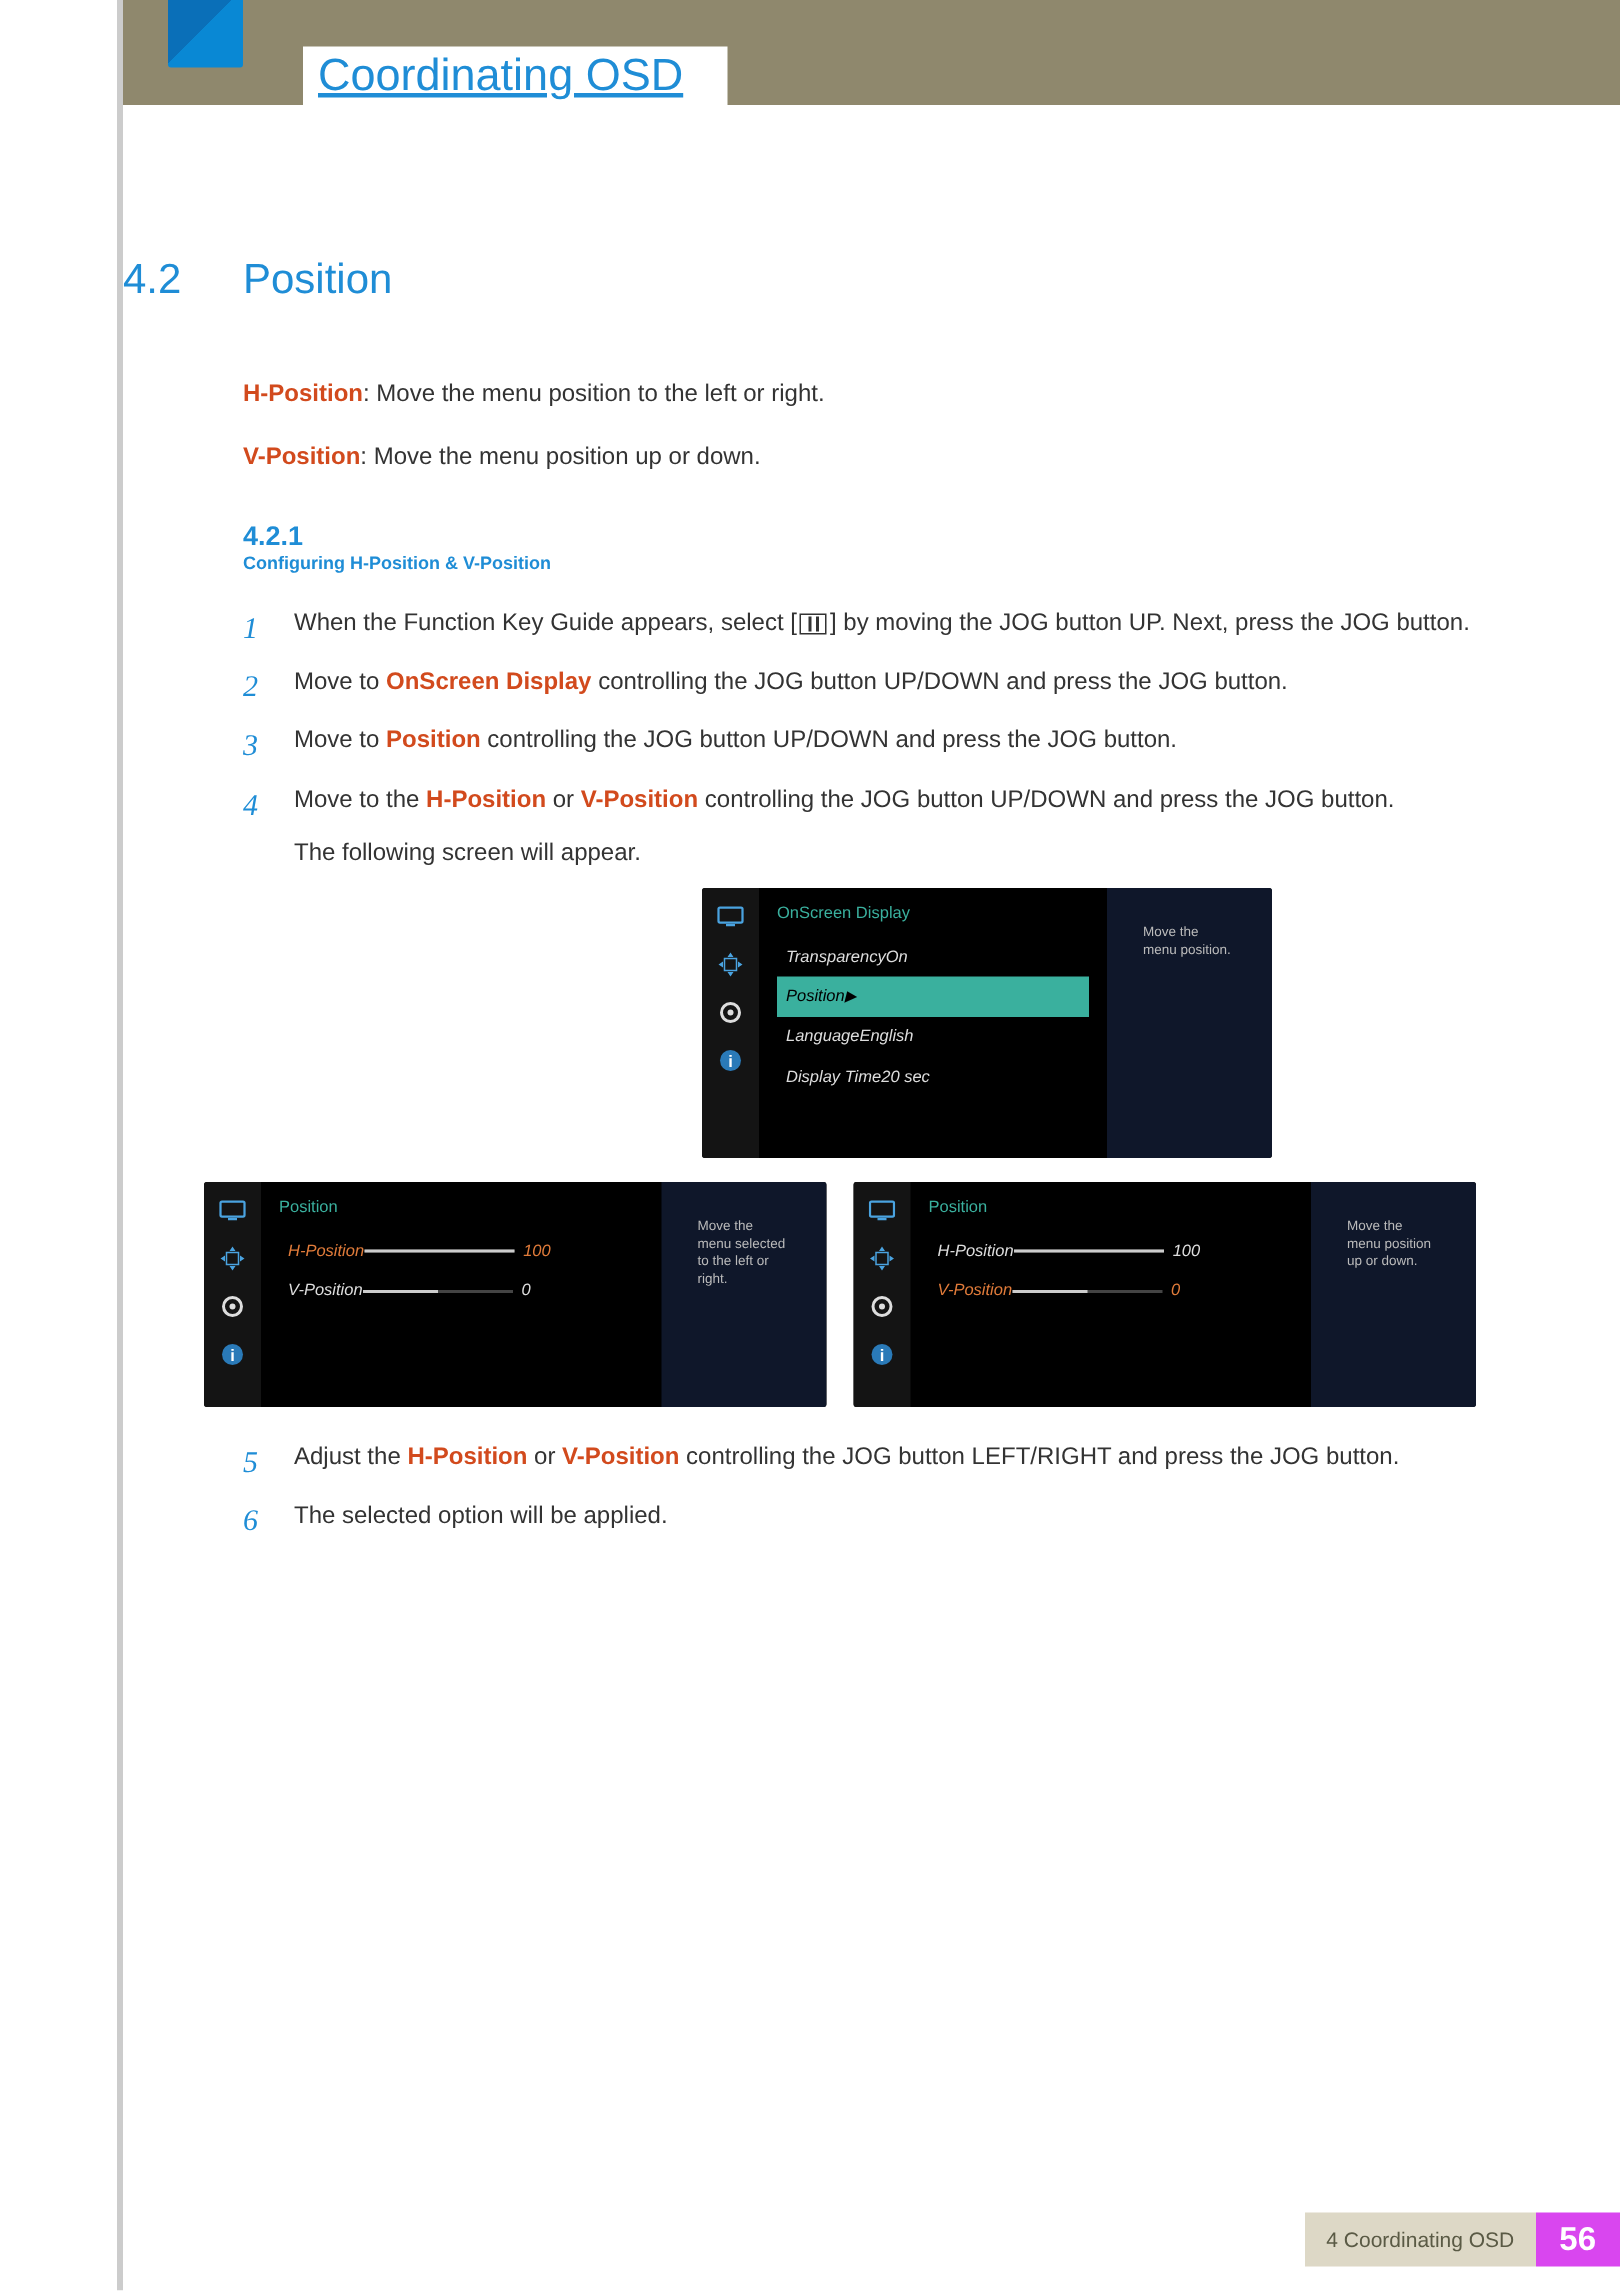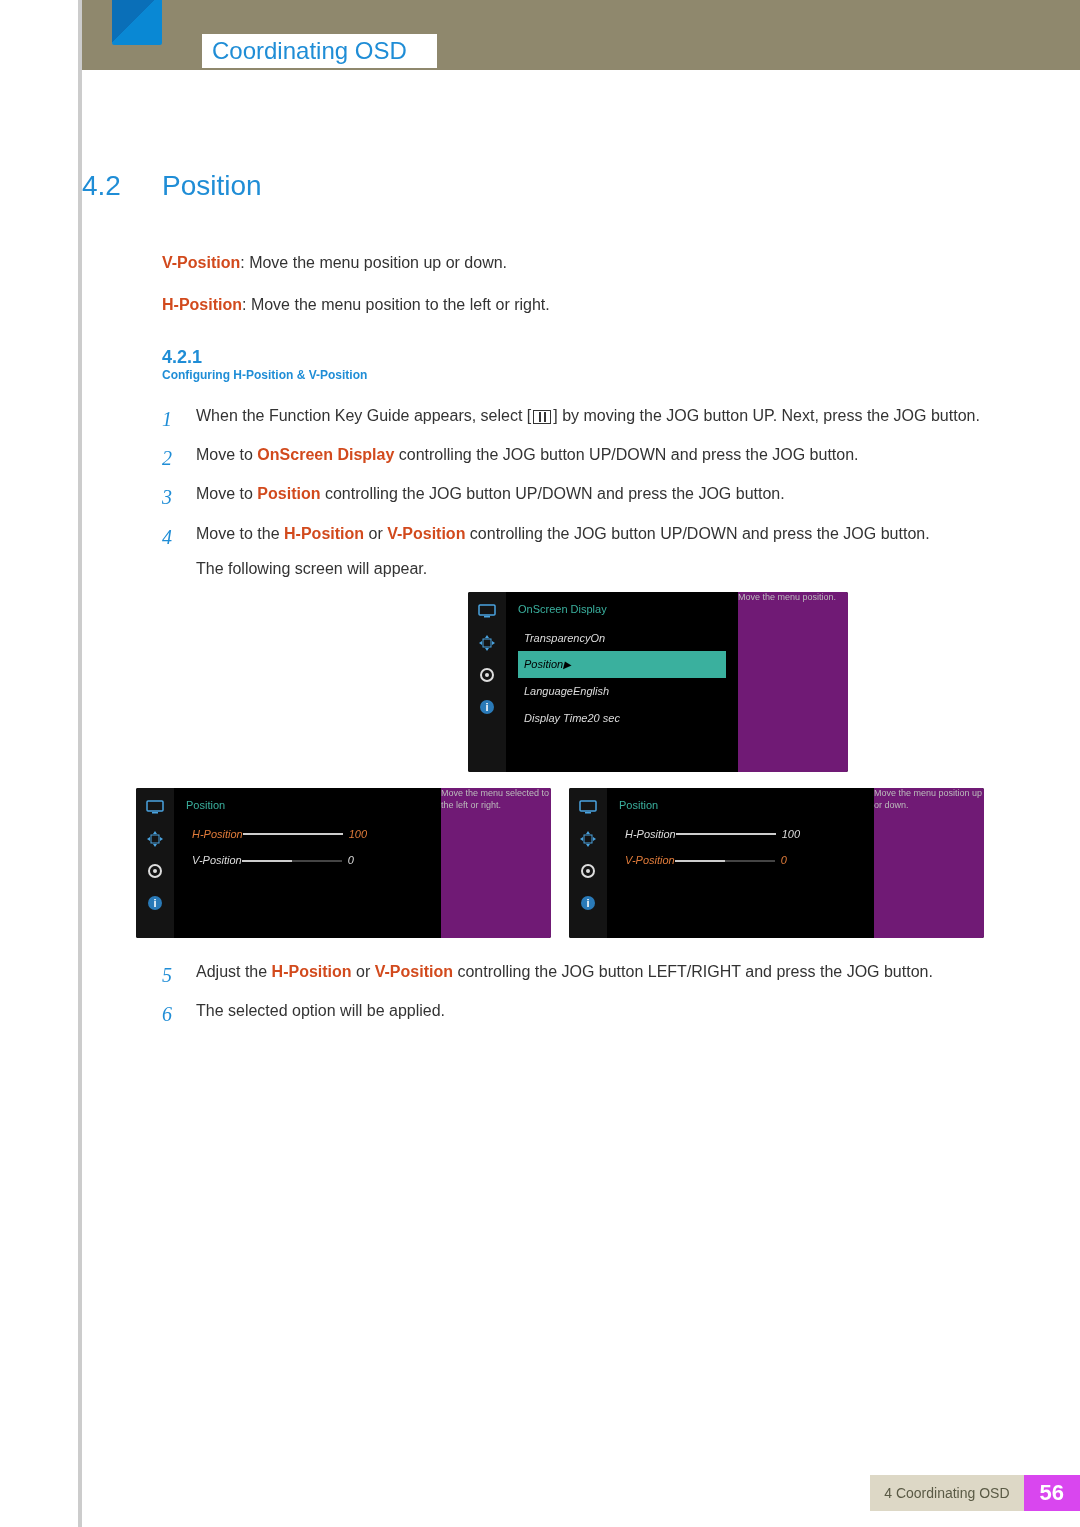--- a/index.html
+++ b/index.html
@@ -37,28 +37,29 @@
     position: absolute;
     left: 30px;
     top: -10px;
     width: 50px;
     height: 55px;
     background: linear-gradient(135deg,#0a6fb8 50%,#0988d4 50%);
     border-radius: 2px;
   }
   .banner-title {
     color: #1f8dd6;
-    font-size: 24px;
+    font-size: 30px;
     font-weight: 500;
     margin-left: 90px;
     background:#fff;
     padding:3px 30px 3px 10px;
     display:inline-block;
     position:relative;
     top:16px;
+    text-decoration:underline;
   }
   .header-white-strip{
     height:40px;
     background:#fff;
     margin-left:82px;
   }
   .content {
     margin-left: 82px;
     padding: 60px 60px 0 0;
   }
@@ -82,21 +83,21 @@
   .osd-icons{ width:38px; background:#141414; display:flex; flex-direction:column; align-items:center; padding:10px 0; gap:14px; }
   .osd-icon{ width:18px; height:18px; display:flex; align-items:center; justify-content:center; }
   .osd-main{ flex:1; padding:8px 12px; font-size:11px; color:#ddd; }
   .osd-title{ color:#3ab09e; font-size:11px; margin-bottom:6px; }
   .osd-row{ display:flex; align-items:center; padding:4px 6px; font-size:11px;font-style:italic; }
   .osd-row.hl{ background:#3ab09e; color:#000; }
   .osd-row.hl-orange{ color:#e07b3a; }
   .osd-slider{ display:flex; align-items:center; gap:6px; }
   .osd-slider .bar{ width:100px; height:2px; background:#444; position:relative; }
   .osd-slider .bar .fill{ position:absolute; left:0; top:0; bottom:0; background:#ccc; }
-  .osd-help{ width:110px; background:#701a75; padding:0; font-size:9px; color:#bbb; line-height:1.3; }
+  .osd-help{ width:110px; background:#0f172a; padding:24px; font-size:9px; color:#bbb; line-height:1.3; }
   .chev{ font-size:10px; }
   .screens-row2{ display:flex; gap:18px; margin-top:16px; margin-left:-160px; }
   .osd-panel.small{ width:415px; height:150px; }
   .osd-panel.big{ width:380px; height:180px; margin:0 auto; }
   
   .footer{ position:absolute; bottom:16px; left:82px; right:0; display:flex; justify-content:flex-end; align-items:stretch; height:36px; }
   .footer-label{ background:#ddd8c6; color:#5a5a45; font-size:14px; display:flex; align-items:center; padding:0 14px; }
   .footer-pg{ background:#d946ef; color:#fff; font-size:22px; font-weight:bold; display:flex; align-items:center; padding:0 16px; }
 </style>
 </head>
@@ -111,24 +112,24 @@
   </div>
   <div class="header-white-strip"></div>
 
   <div class="content">
     <div class="sec-row">
       <div class="sec-num">4.2</div>
       <div class="sec-title">Position</div>
     </div>
 
     <p class="body-text">
-      <span class="bold-red">V-Position</span><span>: Move the menu position up or down.</span>
+      <span class="bold-red">H-Position</span><span>: Move the menu position to the left or right.</span>
     </p>
     <p class="body-text">
-      <span class="bold-red">H-Position</span><span>: Move the menu position to the left or right.</span>
+      <span class="bold-red">V-Position</span><span>: Move the menu position up or down.</span>
     </p>
 
     <div class="subsec-row">
       <div class="subsec-num">4.2.1</div>
       <div class="subsec-title">Configuring H-Position &amp;  V-Position</div>
     </div>
 
     <ol class="steps">
       <li>
         <span>When the Function Key Guide appears, select [</span><span class="inline-icon"></span><span>] by moving the JOG button UP. Next, press the JOG button.</span>

